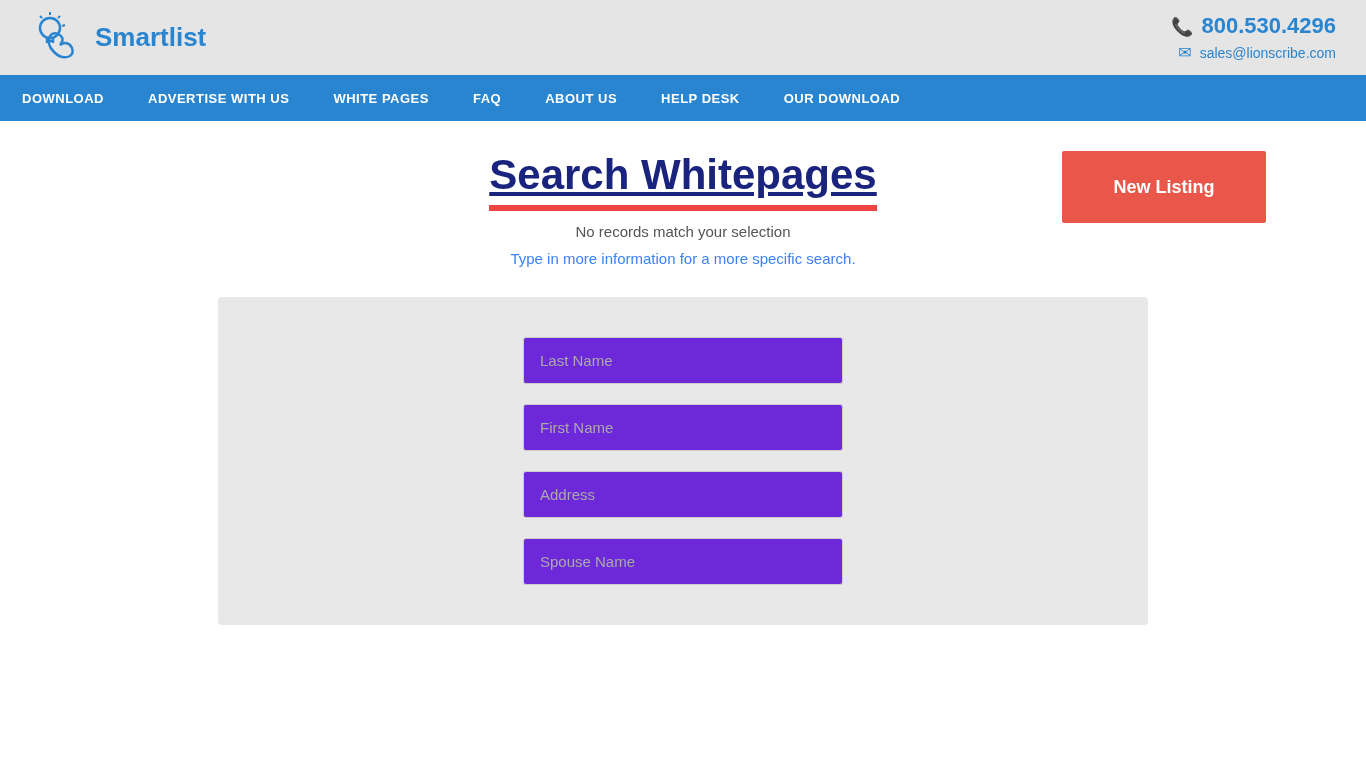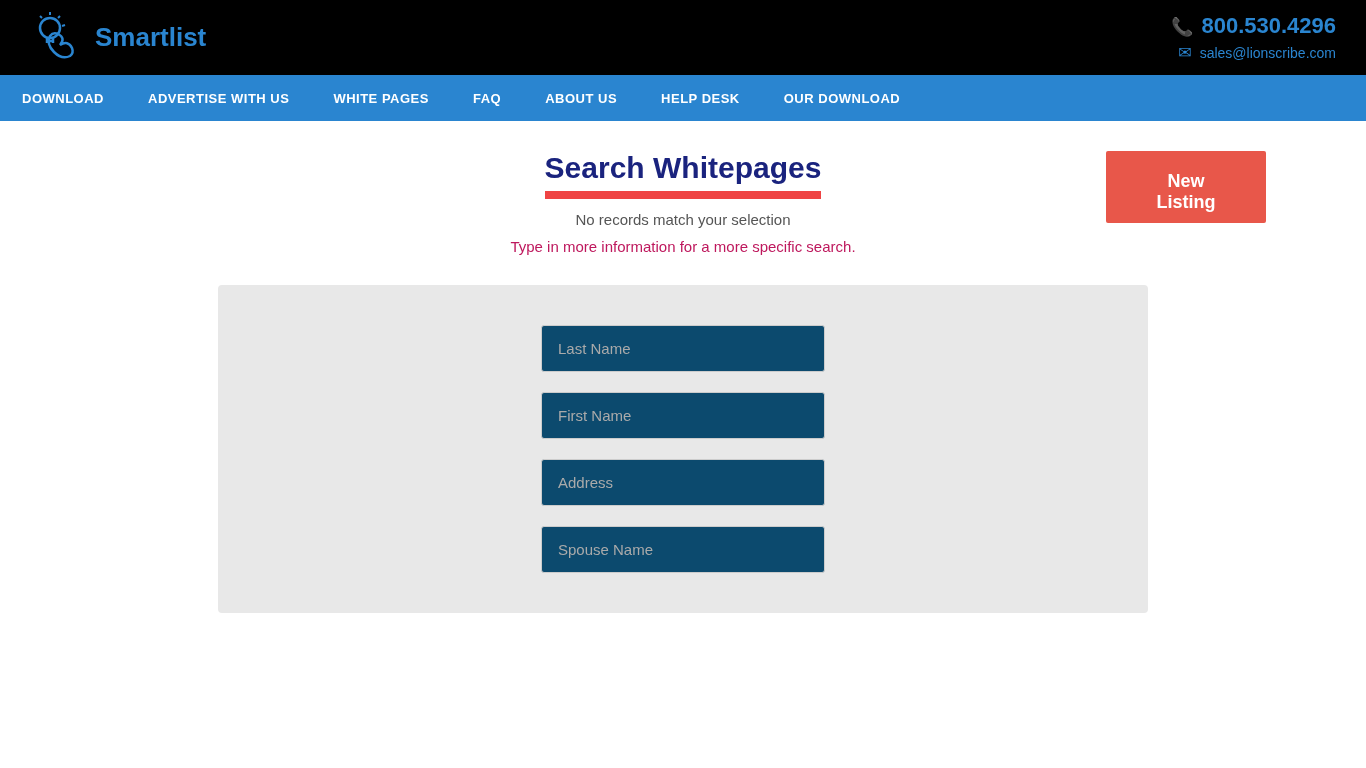--- a/index.html
+++ b/index.html
@@ -7,21 +7,21 @@
       padding: 0;
       box-sizing: border-box;
     }
     body {
       font-family: Arial, sans-serif;
       background: #fff;
       color: #333;
     }
     
     .header {
-      background: #000000;
+      background: #e5e5e5;
       display: flex;
       align-items: center;
       justify-content: space-between;
       padding: 10px 30px;
       height: 75px;
     }
     .logo-area {
       display: flex;
       align-items: center;
       gap: 10px;
@@ -80,71 +80,72 @@
     
     .main-content {
       position: relative;
       padding: 30px 20px 20px;
     }
     .search-title-area {
       text-align: center;
       margin-bottom: 10px;
     }
     .search-title {
-      font-size: 30px;
+      font-size: 42px;
       font-weight: bold;
       color: #1a237e;
-      border-bottom: 8px solid #ef4444;
+      border-bottom: 6px solid #ef4444;
       display: inline-block;
       padding-bottom: 6px;
+      text-decoration: underline;
     }
     .no-records {
       color: #555;
       font-size: 15px;
       margin-top: 12px;
     }
     .type-more {
       text-align: center;
-      color: #be185d;
+      color: #3b82f6;
       font-size: 15px;
       margin-top: 10px;
     }
     
     .new-listing-btn {
       position: absolute;
       top: 30px;
       right: 100px;
       background: #e8574a;
       color: #fff;
       border: none;
       padding: 20px 40px;
       font-size: 18px;
       font-weight: bold;
       cursor: pointer;
       border-radius: 2px;
-      width: 160px;
+      width: 204px;
       height: 72px;
     }
     
     .search-form-area {
       background: #e8e8e8;
       margin: 30px auto 0;
       padding: 40px 30px;
       max-width: 930px;
       border-radius: 4px;
     }
     .form-input {
       display: block;
-      width: 284px;
+      width: 320px;
       margin: 0 auto 20px;
       padding: 14px 16px;
       font-size: 15px;
       border: 1px solid #ccc;
       border-radius: 3px;
-      background: #0c4a6e;
+      background: #6d28d9;
       color: #aaa;
       outline: none;
     }
     .form-input::placeholder {
       color: #aaa;
     }
     .form-input:last-child {
       margin-bottom: 0;
     }
     

